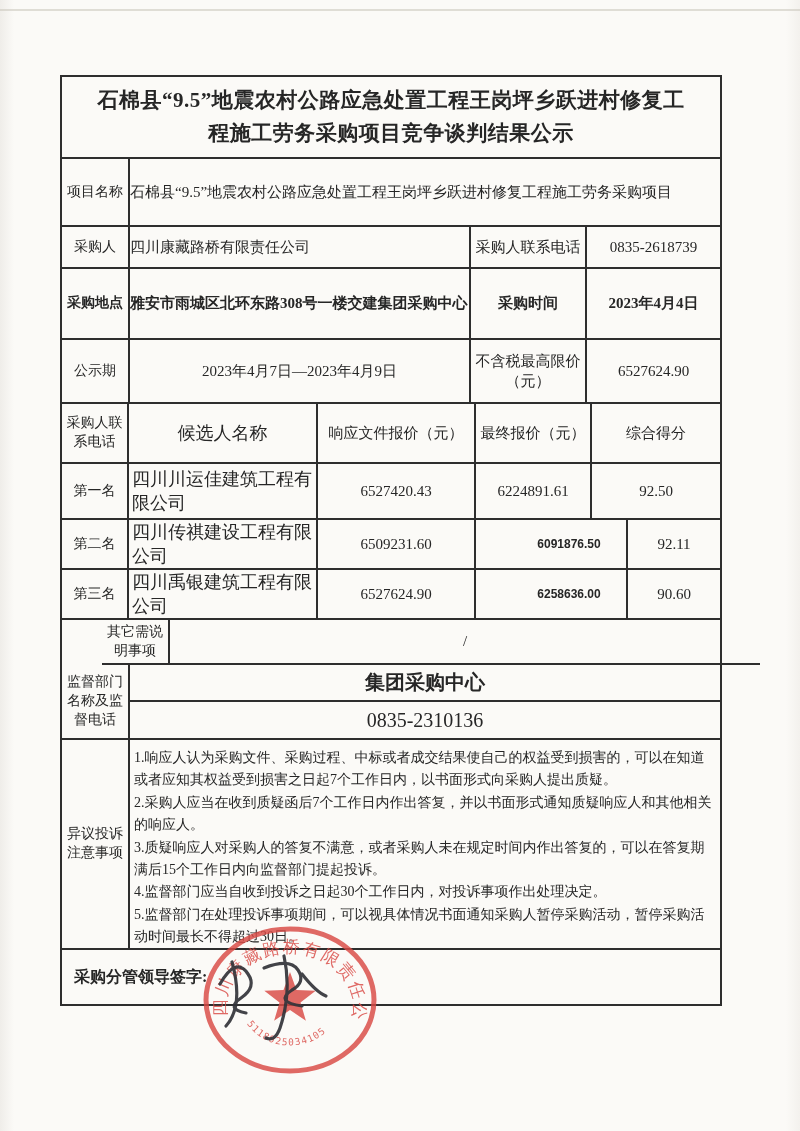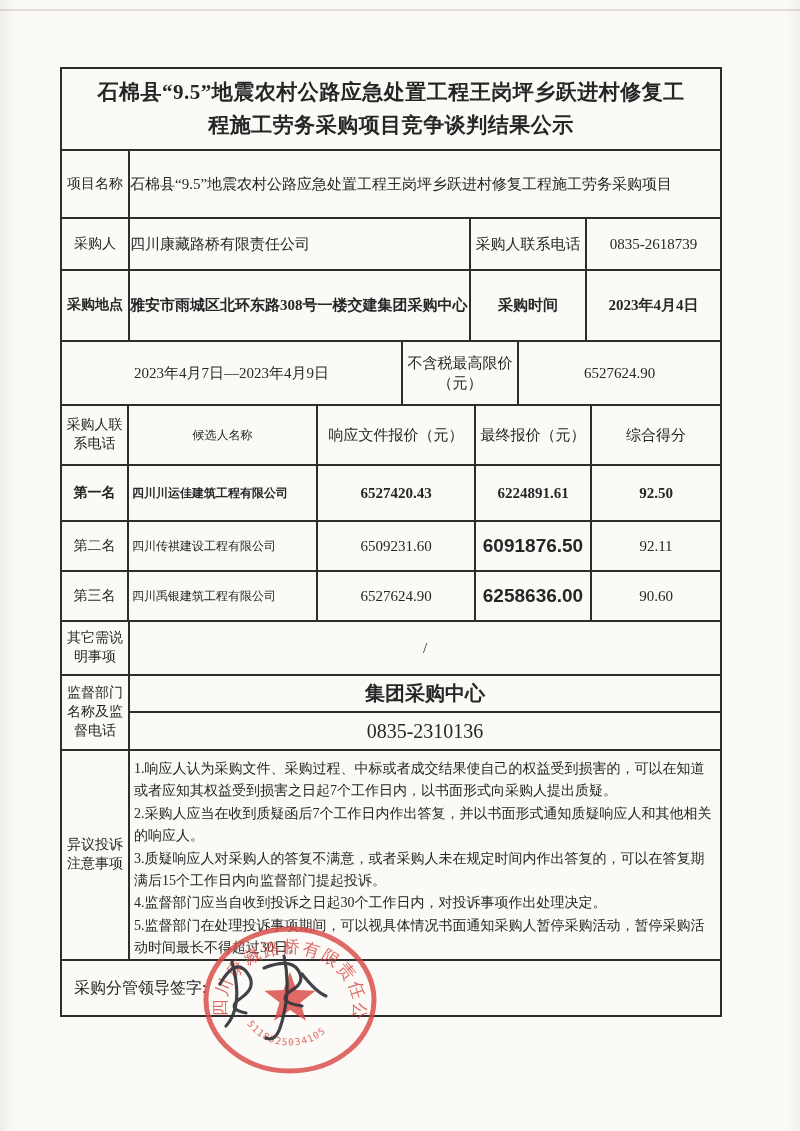--- a/index.html
+++ b/index.html
@@ -9,66 +9,66 @@
     background: linear-gradient(90deg, #efede9 0px, #fbfaf7 14px, #fbfaf7 786px, #f3f1ed 800px);
     color: #262626;
     position: relative;
     overflow: hidden;
   }
   .scan-line {
     position: absolute; top: 9px; left: 0; width: 100%; height: 2px;
     background: #c9c4ba; opacity: .55;
   }
   .doc-table {
-    position: absolute; left: 60px; top: 67px; width: 662px;
+    position: absolute; left: 60px; top: 75px; width: 662px;
     border: 2px solid #2e2e2e;
     background: transparent;
   }
   .row { display: flex; border-bottom: 2px solid #2e2e2e; width: 100%; }
-  .row:last-child { border-bottom: none; }
+  .row:last-child { border-bottom: none; font-weight: bold; }
   .cell {
     border-right: 2px solid #2e2e2e;
     display: flex; align-items: center; justify-content: center;
     text-align: center; font-size: 15px; line-height: 1.35;
     padding: 3px 0; overflow: hidden;
   }
   .cell:last-child { border-right: none; }
   .left { justify-content: flex-start; text-align: left; }
   .label { width: 68px; font-size: 14px; padding: 11px 4px; }
   .grow { flex: 1; }
   
   .c2 { width: 341px; }
   .c3 { width: 116px; }
   .c4 { flex: 1; }
   
   .f1 { width: 67px; font-size: 14px; }
-  .f2 { width: 189px; font-size: 12px; padding: 3px 3px; }
+  .f2 { width: 189px; font-size: 18px; padding: 3px 3px; }
   .f3 { width: 158px; }
   .f4 { width: 116px; }
   .f5 { flex: 1; }
   .title-row { height: 82px; }
   .title-cell {
     flex: 1; font-size: 21px; font-weight: bold; line-height: 1.55;
     padding: 4px 26px; letter-spacing: .5px;
   }
   .h-project { height: 68px; }
-  .h-purchaser { height: 52px; }
+  .h-purchaser { height: 42px; }
   .h-location { height: 71px; font-weight: bold; }
   .h-publicity { height: 64px; }
   .h-chead { height: 60px; }
-  .h-cand1 { height: 56px; font-weight: bold; }
+  .h-cand1 { height: 56px; }
   .h-cand2 { height: 50px; }
   .h-cand3 { height: 50px; }
-  .h-other { height: 54px; }
+  .h-other { height: 45px; margin-left: 40px; }
   .h-super { height: 75px; }
   .h-objection { height: 210px; }
   .h-sign { height: 54px; }
   .chead { font-weight: normal; }
   .num { font-family: "Liberation Serif", "DejaVu Serif", serif; }
-  .bold-val { font-family: "Liberation Sans", "DejaVu Sans", sans-serif; font-weight: bold; font-size: 19px; }
+  .bold-val { font-family: "Liberation Sans", "DejaVu Sans", sans-serif; font-weight: bold; font-size: 12px; margin-left: 36px; }
   .sup-stack { flex: 1; display: flex; flex-direction: column; }
   .sup-row { display: flex; align-items: center; justify-content: center; font-size: 20px; }
   .sup-row.first { height: 37px; border-bottom: 2px solid #2e2e2e; font-weight: 600; }
   .sup-row.second { flex: 1; }
   .objection-cell { align-items: flex-start; }
   .objection-text { font-size: 14px; line-height: 1.6; text-align: left; padding: 4px 4px; }
   .objection-text p { margin: 0; }
   .sign-cell { font-size: 16px; padding-left: 12px; }
   .seal { position: absolute; left: 198px; top: 922px; width: 186px; height: 160px; }
 </style>
@@ -96,20 +96,21 @@
   </div>
 
   <div class="row h-location">
     <div class="cell label">采购地点</div>
     <div class="cell c2 left">雅安市雨城区北环东路308号一楼交建集团采购中心</div>
     <div class="cell c3">采购时间</div>
     <div class="cell c4">2023年4月4日</div>
   </div>
 
   <div class="row h-publicity">
+    <div class="cell label">公示期</div>
     <div class="cell c2">2023年4月7日—2023年4月9日</div>
     <div class="cell c3">不含税最高限价（元）</div>
     <div class="cell c4 num">6527624.90</div>
   </div>
 
   <div class="row h-chead">
     <div class="cell f1 chead">采购人联系电话</div>
     <div class="cell f2 chead">候选人名称</div>
     <div class="cell f3 chead">响应文件报价（元）</div>
     <div class="cell f4 chead">最终报价（元）</div>

